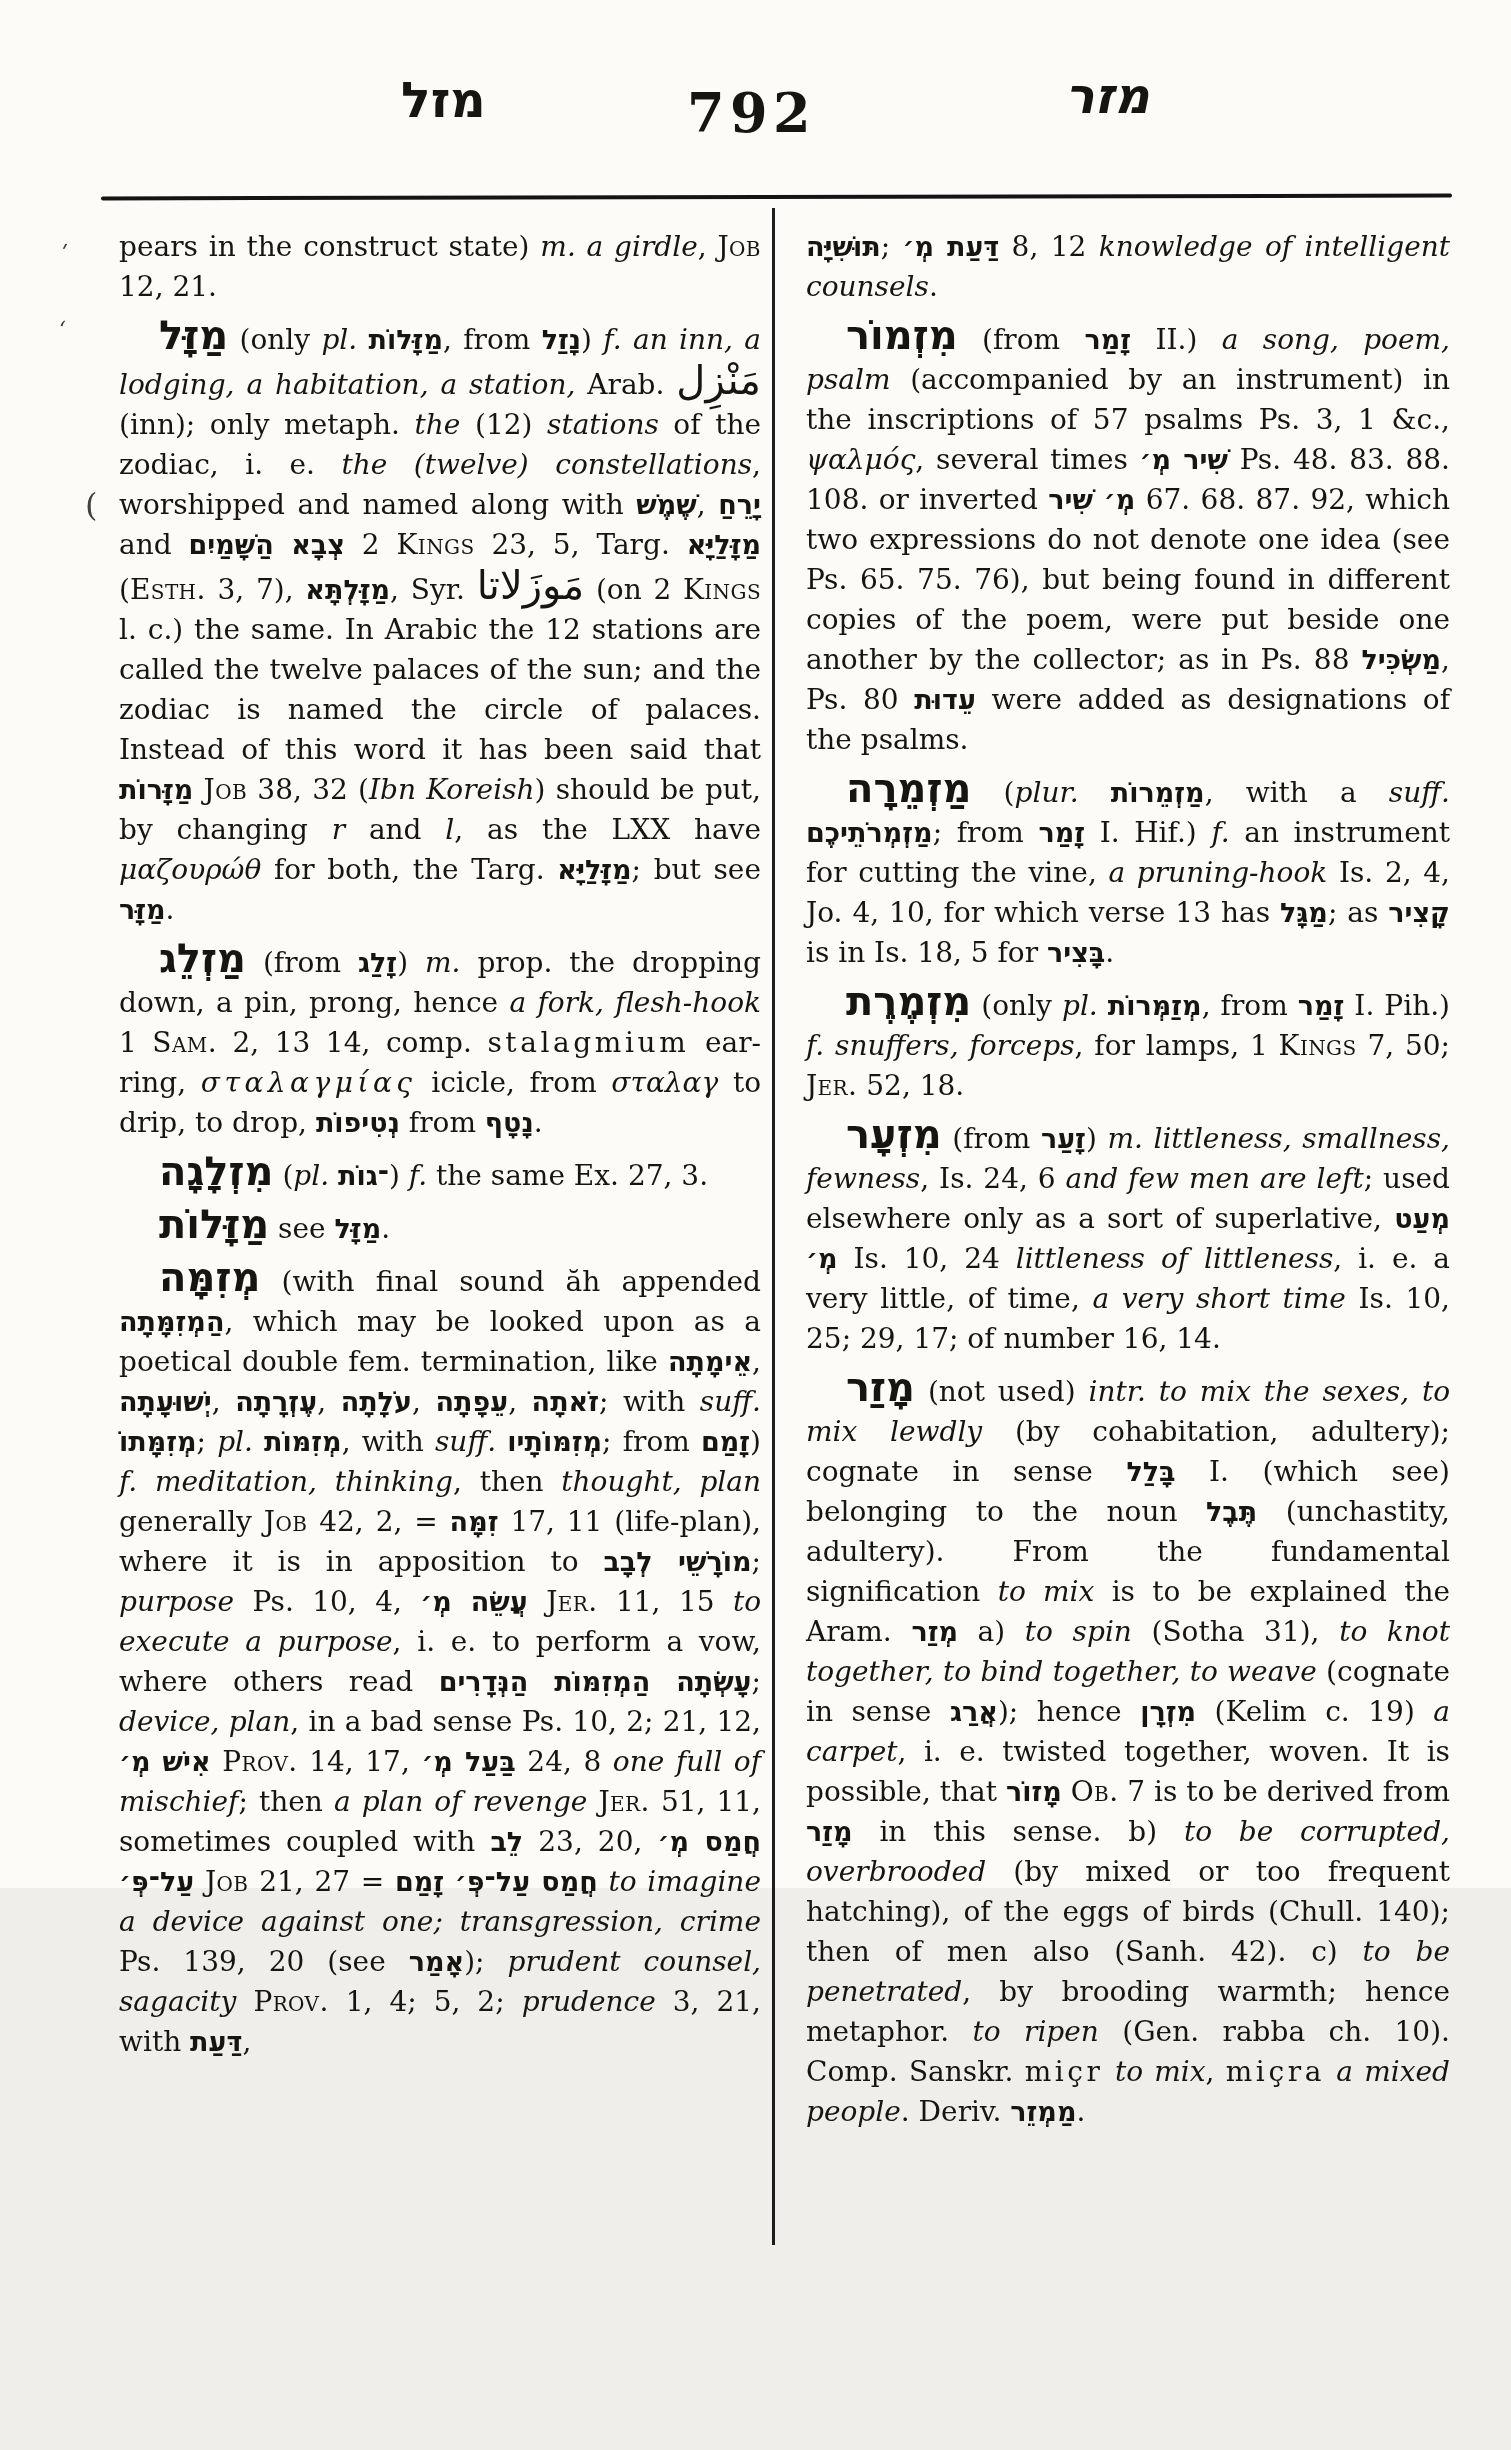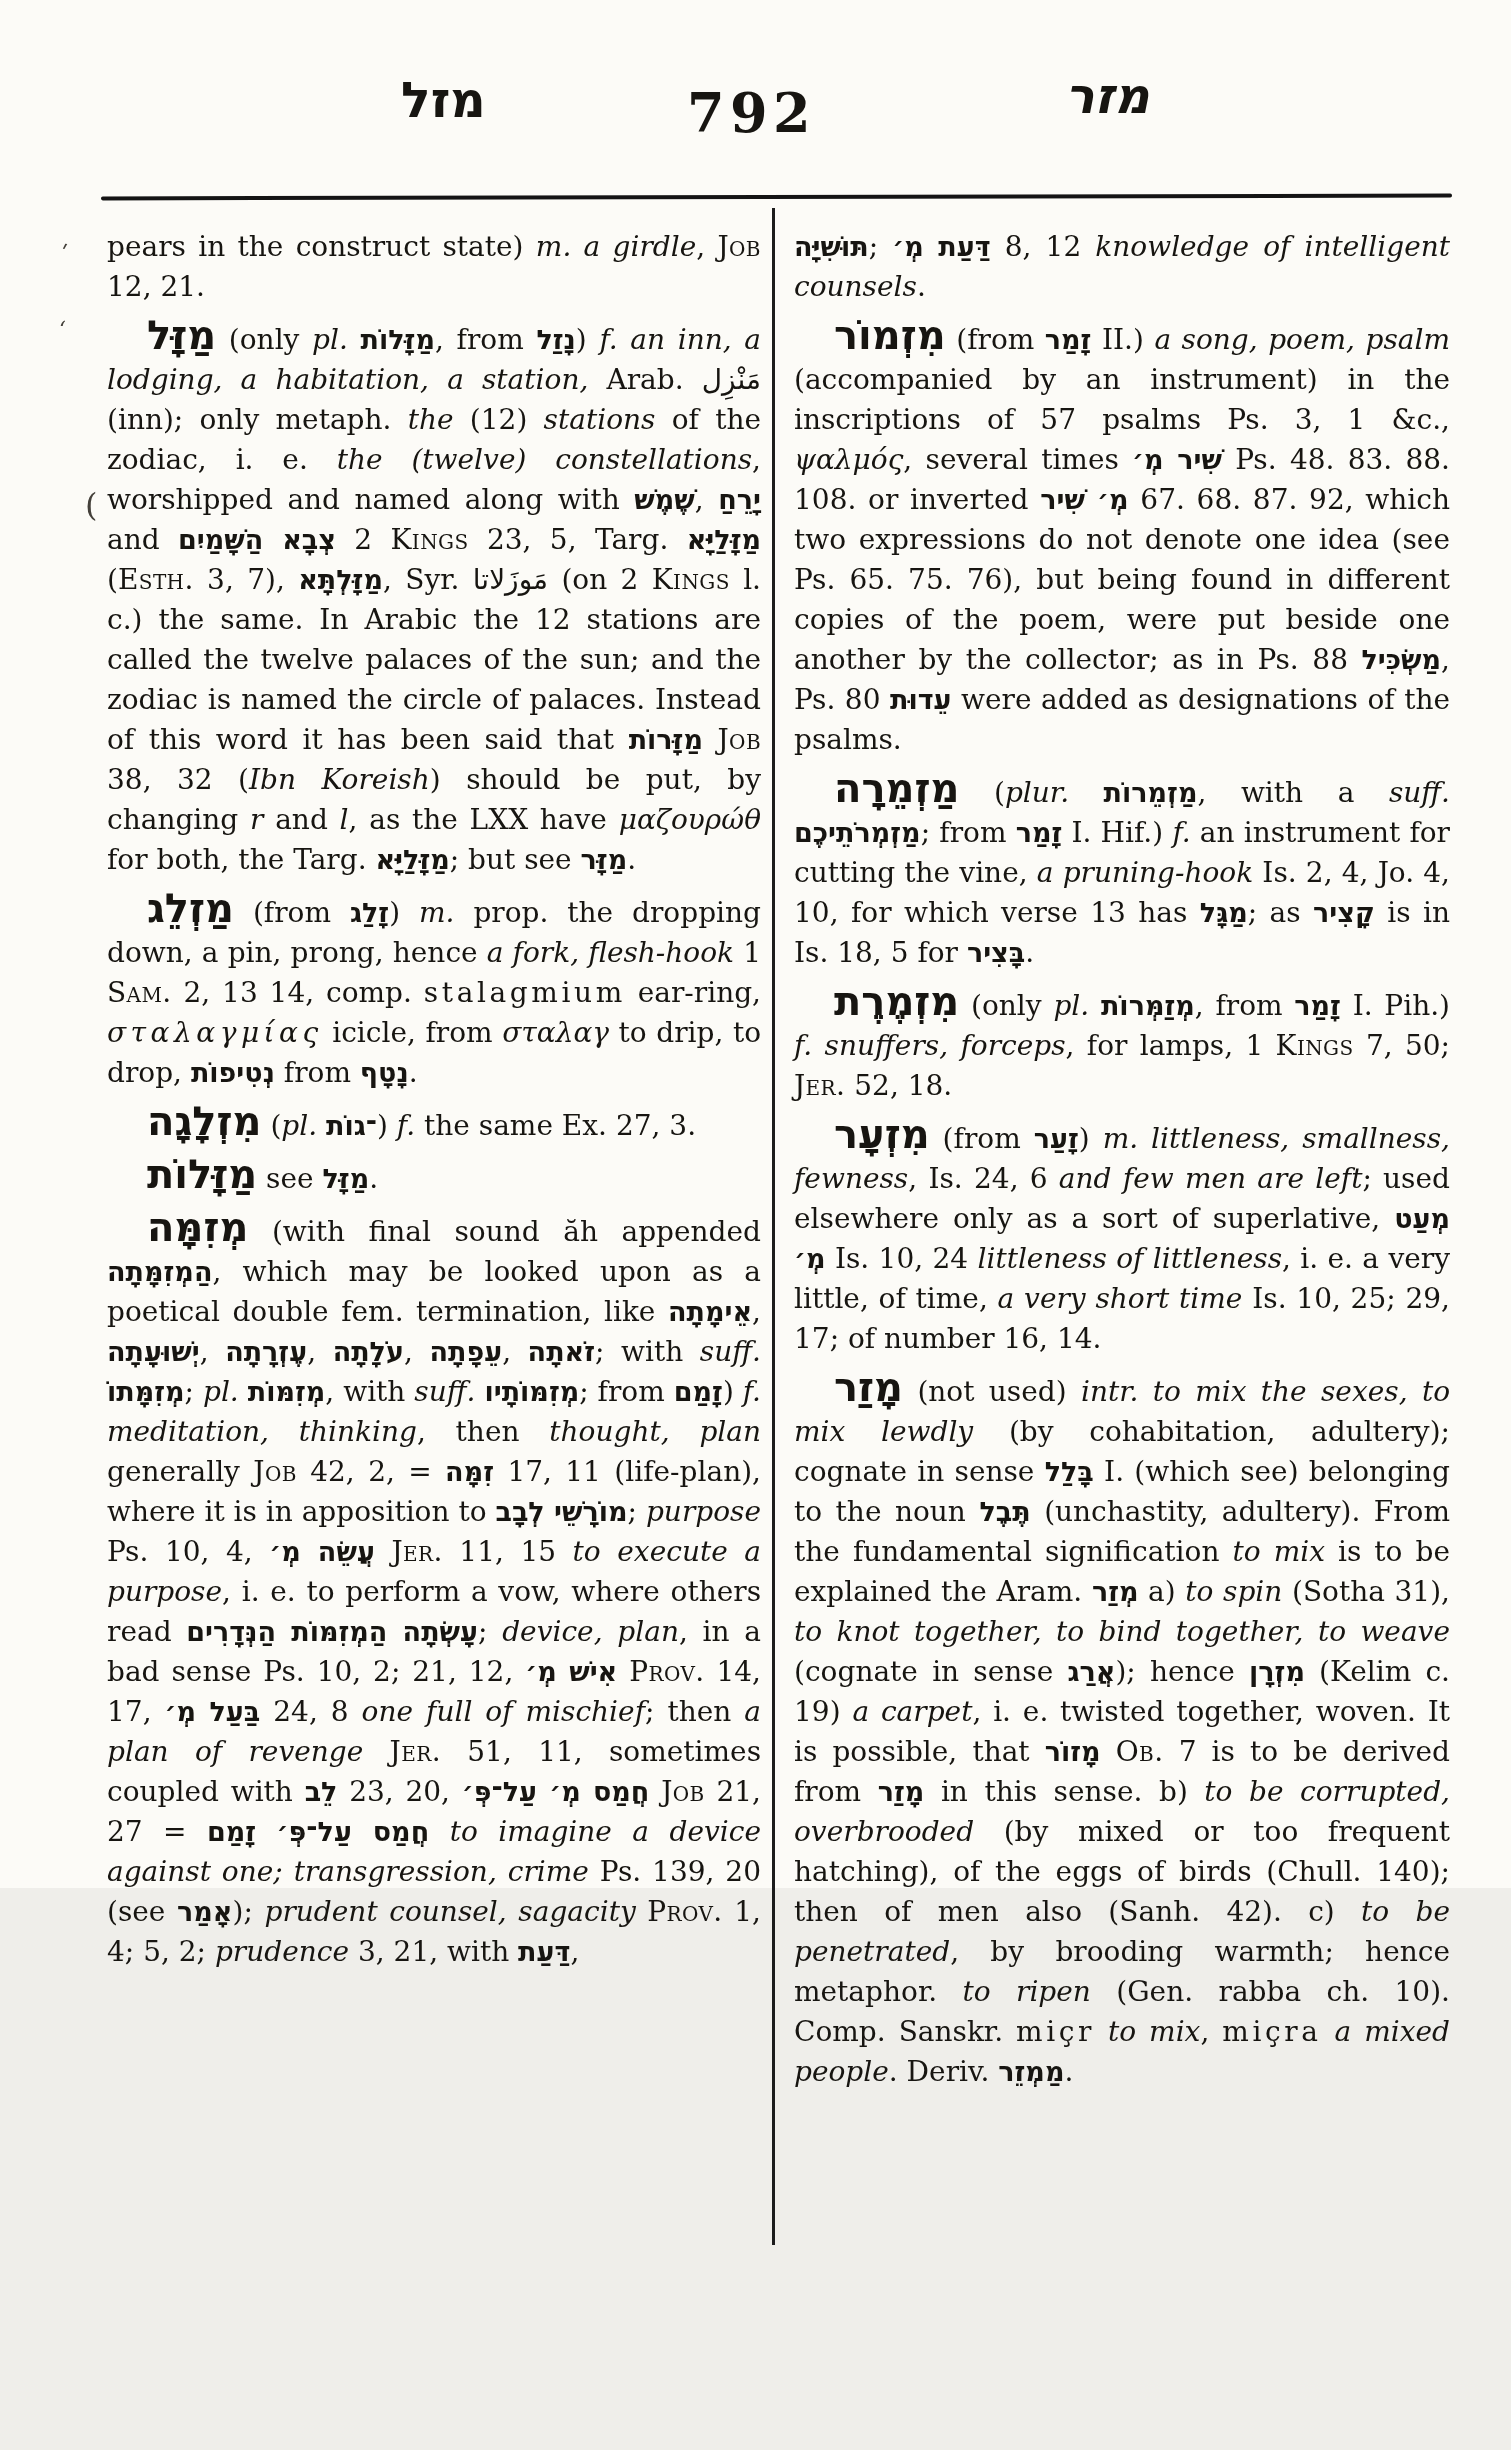--- a/index.html
+++ b/index.html
@@ -23,34 +23,34 @@
   }
   .rule-h{position:absolute;left:101px;top:195px;width:1351px;height:3.6px;background:#141414;transform:rotate(-0.12deg);border-radius:1.8px;}
   .rule-v{position:absolute;left:772px;top:208px;width:2.7px;height:2037px;background:#1c1c1c;}
   .col{
     position:absolute;top:227px;
     text-align:justify;
     font-size:28px;line-height:40px;
   }
   #col-left{left:103px;width:658px;}
   #col-right{left:790px;width:660px;}
-  p.para{margin:0 0 8px 4px;}
+  p.para{margin:0 0 8px 16px;}
   p.para.ind{text-indent:40px;}
   .run-r{}
   .run-i{font-style:italic;}
   .run-sc{font-variant:small-caps;letter-spacing:0.4px;}
   .run-he,.run-heh{
     font-family:"DejaVu Sans","Liberation Sans",sans-serif;
     font-weight:700;unicode-bidi:isolate;direction:rtl;
   }
   .run-he{font-size:27px;}
   .run-heh{font-size:40px;line-height:40px;}
   .run-ar,.run-sy{
     font-family:"DejaVu Sans","Liberation Sans",sans-serif;
-    font-size:28px;unicode-bidi:isolate;direction:rtl;line-height:40px;
+    font-size:40px;unicode-bidi:isolate;direction:rtl;line-height:40px;
   }
   .run-gr{font-style:italic;}
   .run-grs{font-style:italic;letter-spacing:4.5px;}
   .run-sp{letter-spacing:3.6px;}
   .margin-mark{position:absolute;color:#44403a;}
   #mark-tick1{left:61px;top:241px;font-size:21.6px;font-style:italic;transform:rotate(8deg);}
   #mark-tick2{left:59px;top:317px;font-size:21.6px;font-style:italic;}
   #mark-paren{left:85px;top:486px;font-size:32px;}
 </style>
 </head>

